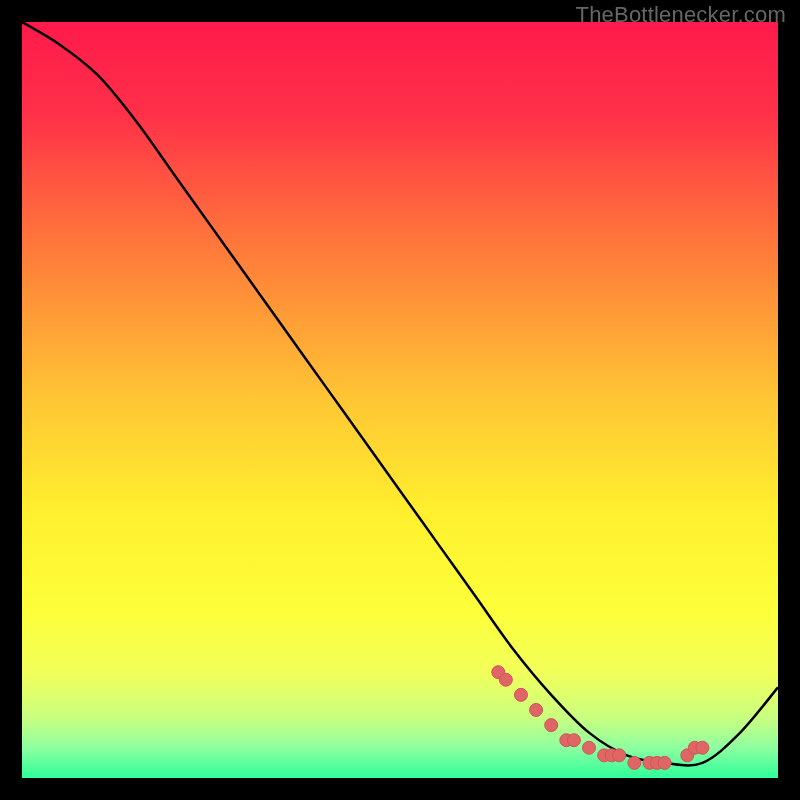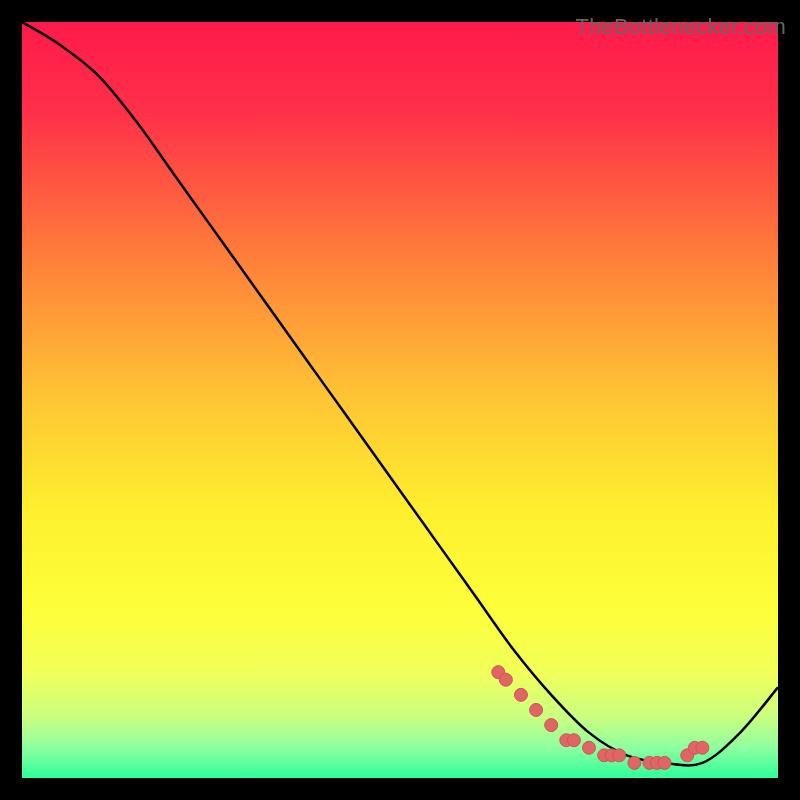--- a/index.html
+++ b/index.html
@@ -12,21 +12,21 @@
     overflow: hidden;
   }
   .frame {
     position: relative;
     width: 800px;
     height: 800px;
     background: #000;
   }
   .attribution {
     position: absolute;
-    top: 14px;
+    top: 2px;
     right: 14px;
     color: #666;
     font-size: 22px;
     letter-spacing: 0.2px;
     z-index: 5;
   }
   .plot {
     position: absolute;
     left: 22px;
     top: 22px;

